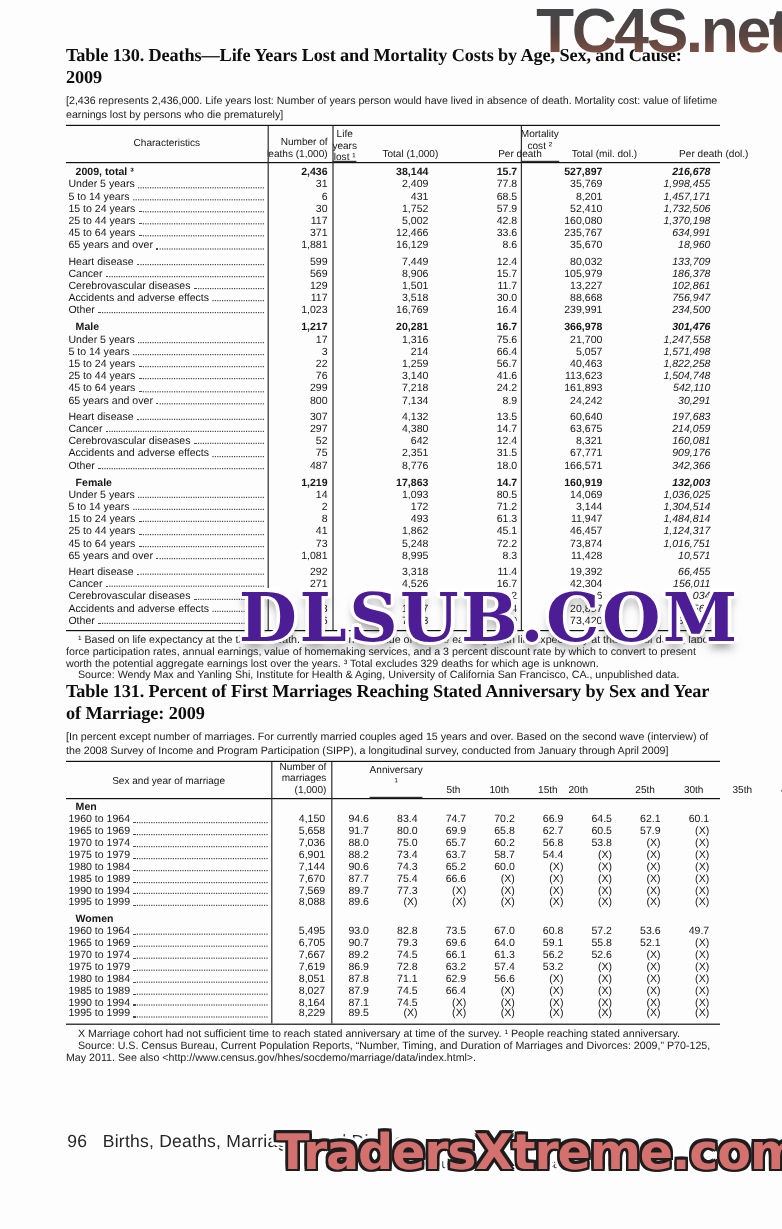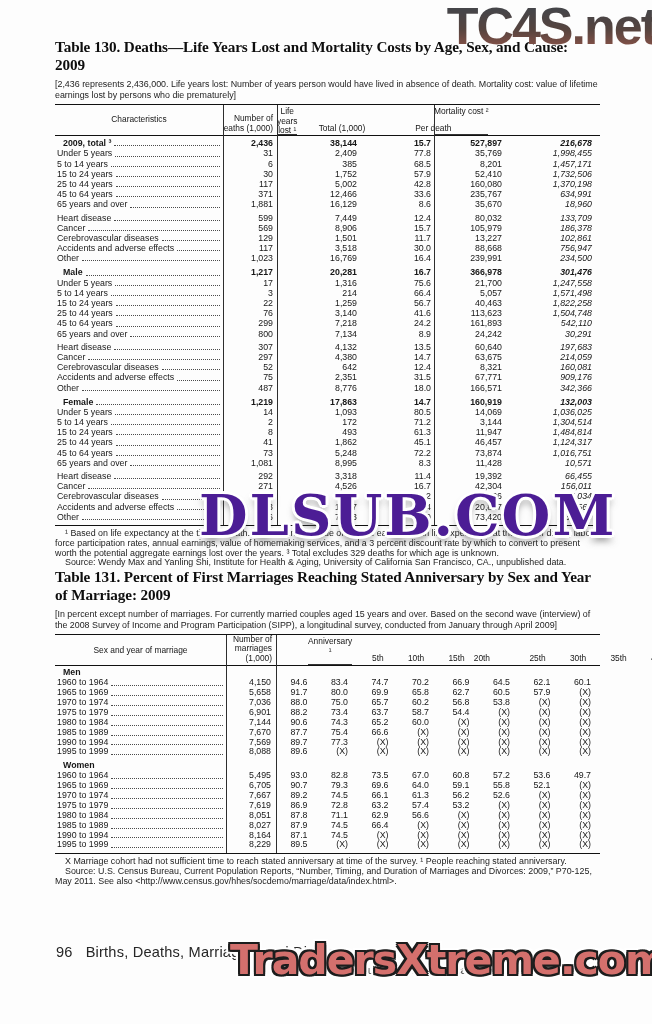--- a/index.html
+++ b/index.html
@@ -21,21 +21,21 @@
   .stat-table{position:relative;margin-top:4px;border-top:1.6px solid #111;border-bottom:1.6px solid #111;}
   .t-head{display:flex;border-bottom:1px solid #111;font-size:8.4px;line-height:9.6px;}
   .t-body{padding:2px 0 3px 0;font-size:8.8px;}
   .trow{display:flex;height:10.2px;line-height:10.2px;white-space:nowrap;}
   .t131 .trow{height:9.9px;line-height:9.9px;}
   .trow.bold{font-weight:700;}
   .trow.gapped{margin-top:3px;}
   .t-section + .t-section{margin-top:4px;}
   .cell{box-sizing:border-box;overflow:hidden;}
   .lbl{display:flex;align-items:baseline;padding-left:2px;}
-  .trow.bold .lbl{padding-left:8px;}
+  .trow.bold .lbl{padding-left:8px;flex-direction:column;}
   .leader{flex:1;border-bottom:1px dotted #4a4a4a;margin:0 3px 2px 3px;align-self:flex-end;}
   .num{text-align:right;}
   
   .t130 .lbl{width:168px;}
   .c-d {width:54px;padding-right:4px;}
   .c-lt{width:89px;padding-right:9px;}
   .c-lp{width:68px;padding-right:3px;}
   .c-mt{width:76px;padding-right:8px;}
   .c-mp{width:90px;padding-right:8px;font-style:italic;}
   
@@ -115,20 +115,24 @@
       </div>
       <div class="h-group" style="width:157px;">
         <div class="g-top">Life years lost ¹</div>
         <div class="g-sub">
           <span class="sc" style="width:89px;text-align:center;">Total (1,000)</span>
           <span class="sc" style="width:68px;text-align:right;padding-right:3px;">Per death</span>
         </div>
       </div>
       <div class="h-group" style="width:166px;">
         <div class="g-top">Mortality cost ²</div>
+        <div class="g-sub">
+          <span class="sc" style="width:76px;text-align:center;">Total (mil. dol.)</span>
+          <span class="sc" style="width:90px;text-align:right;padding-right:8px;">Per death (dol.)</span>
+        </div>
       </div>
     </div>
     <div class="t-body" id="t130-body">
         <div class="t-section">
           <div class="trow bold">
             <div class="cell lbl">
               <span>2009, total ³</span>
               <span class="leader"></span>
             </div>
             <div class="cell num c-d">2,436</div>
@@ -147,21 +151,21 @@
             <div class="cell num c-lp">77.8</div>
             <div class="cell num c-mt">35,769</div>
             <div class="cell num c-mp">1,998,455</div>
           </div>
           <div class="trow">
             <div class="cell lbl">
               <span>5 to 14 years</span>
               <span class="leader"></span>
             </div>
             <div class="cell num c-d">6</div>
-            <div class="cell num c-lt">385</div>
+            <div class="cell num c-lt">431</div>
             <div class="cell num c-lp">68.5</div>
             <div class="cell num c-mt">8,201</div>
             <div class="cell num c-mp">1,457,171</div>
           </div>
           <div class="trow">
             <div class="cell lbl">
               <span>15 to 24 years</span>
               <span class="leader"></span>
             </div>
             <div class="cell num c-d">30</div>

